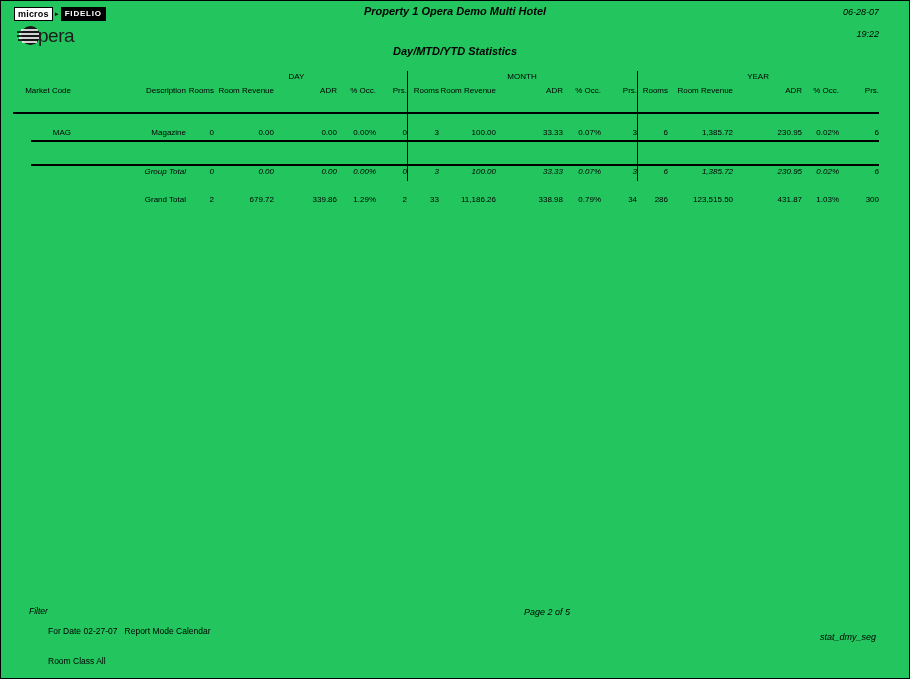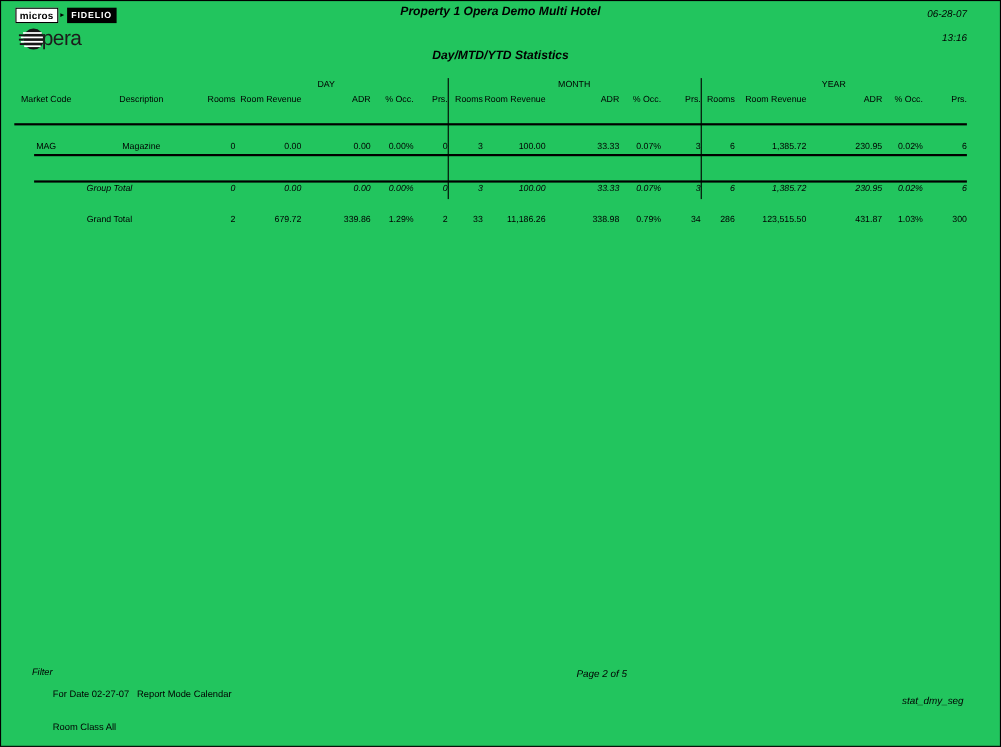--- a/index.html
+++ b/index.html
@@ -30,21 +30,21 @@
   table.stats td,table.stats th{padding:0;font-size:8px;font-weight:normal;
               white-space:nowrap;overflow:visible;}
   tr.section-row{height:14px;}
   tr.section-row td{text-align:center;vertical-align:middle;}
   tr.header-row{height:30px;}
   tr.header-row th{vertical-align:top;padding-top:3px;}
   tr.data-row{height:38px;}
   tr.group-row{height:40px;font-style:italic;}
   tr.grand-row{height:17px;}
   tr.data-row td,tr.group-row td,tr.grand-row td{vertical-align:middle;}
-  .left{text-align:center;padding-left:1px;}
+  .left{text-align:right;padding-left:1px;}
   .num{text-align:right;padding-right:3px;}
   .rm{padding-right:9px;}
   .prs{padding-right:5px;}
   .indent{padding-left:20px;}
   
   .hline,.vline{position:absolute;background:#000;}
   .line-header{left:12px;top:111px;width:866px;height:2px;}
   .line-mag{left:30px;top:139px;width:848px;height:1.5px;}
   .line-group{left:30px;top:163px;width:848px;height:1.5px;}
   .vline{width:1px;top:70px;height:110px;}
@@ -80,21 +80,21 @@
         <rect x="0" y="7.2" width="5" height="1.7"></rect>
         <rect x="0" y="11.2" width="4" height="1.7"></rect>
         <rect x="1" y="15.2" width="5" height="1.7"></rect>
       </g>
     </svg>
     <span class="opera-word">pera</span>
   </div>
 
   <div class="property-title">Property 1 Opera Demo Multi Hotel</div>
   <div class="report-date">06-28-07</div>
-  <div class="report-time">13:16</div>
+  <div class="report-time">19:22</div>
   <div class="report-title">Day/MTD/YTD Statistics</div>
 
   <table class="stats">
     <colgroup>
       <col style="width:58px">
         <col style="width:115px">
       <col style="width:28px">
         <col style="width:60px">
         <col style="width:63px">
         <col style="width:39px">

